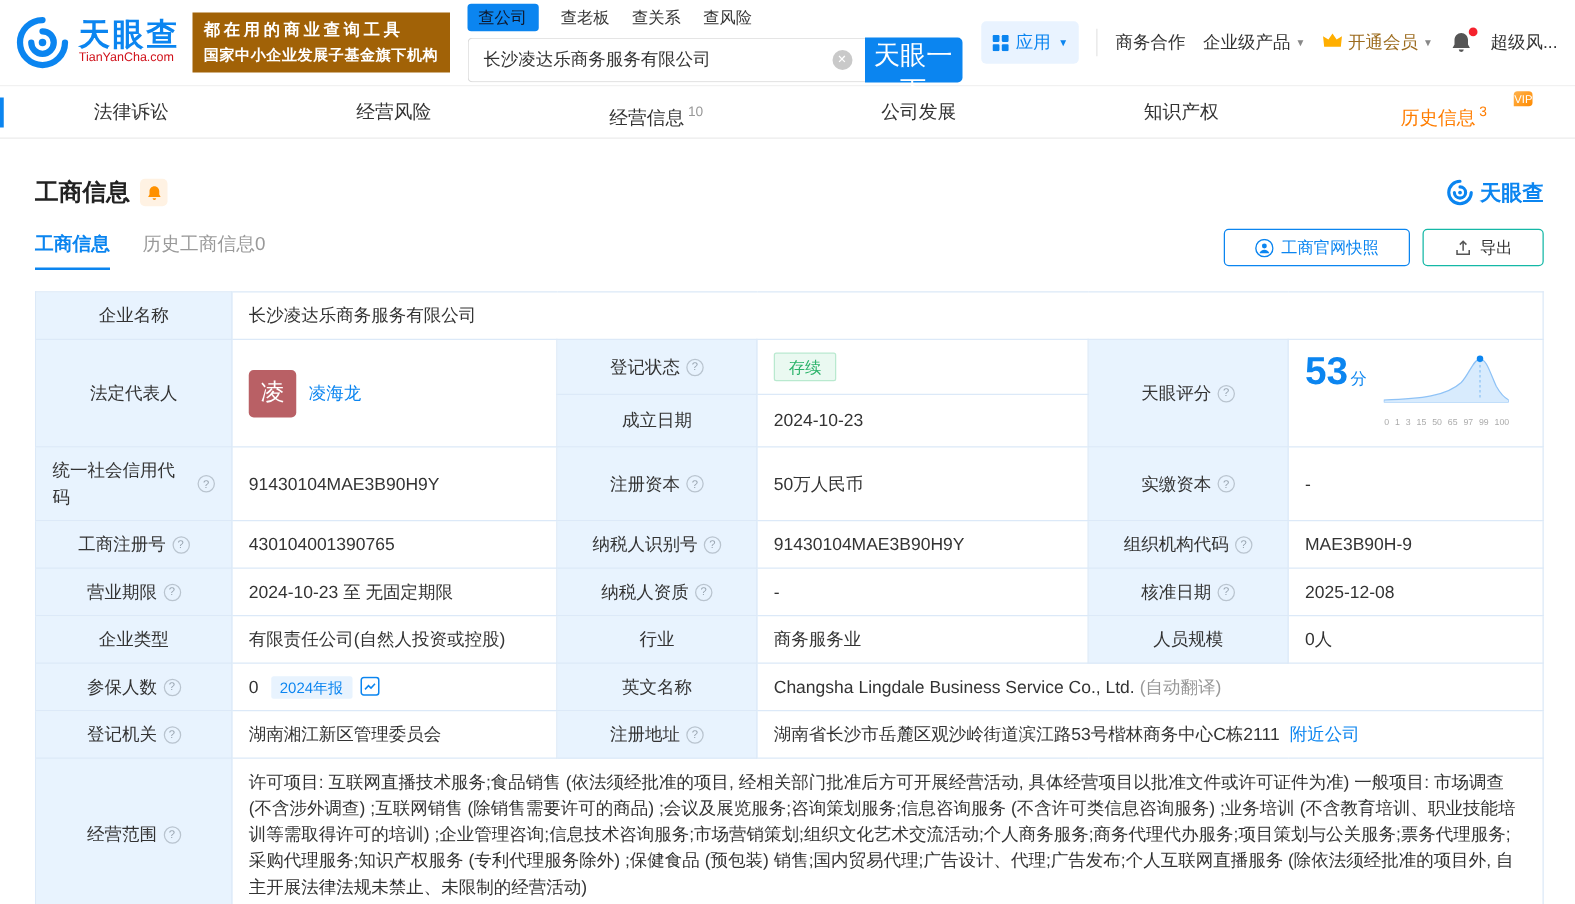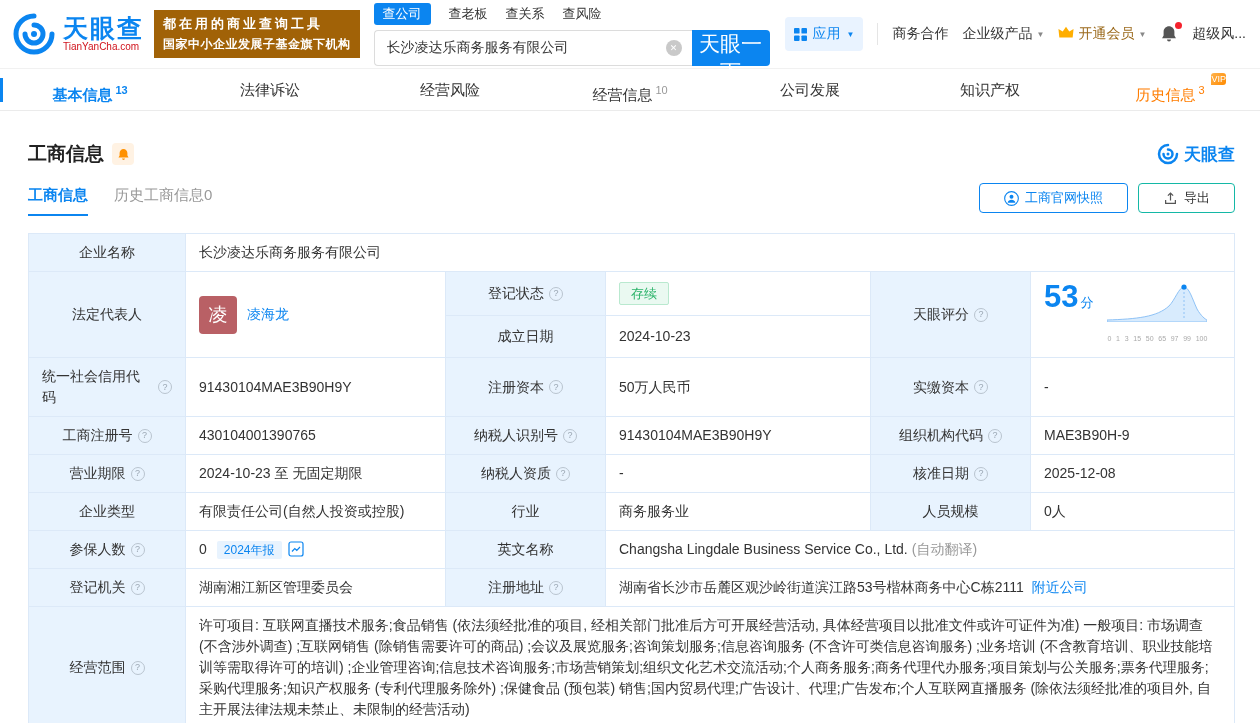--- a/index.html
+++ b/index.html
@@ -12,21 +12,21 @@
   .logo svg { width:44px; height:44px; }
   .logo-cn { color:#0b85f0; font-size:25px; font-weight:bold; letter-spacing:2px; line-height:26px; }
   .logo-en { color:#d0121b; font-size:10px; line-height:12px; }
   .slogan { margin-left:10px; background:#a16207; color:#fff; font-weight:bold; padding:5px 9px; flex:none; }
   .slogan div:first-child { font-size:13px; letter-spacing:3px; }
   .slogan div:last-child  { font-size:12px; letter-spacing:0.5px; margin-top:3px; }
 
   .search-area { margin-left:14px; flex:none; }
   .search-tabs { display:flex; align-items:center; gap:18px; margin-bottom:5px; }
   .search-tab { font-size:13px; color:#333; cursor:pointer; }
-  .search-tab.active { background:#0b85f0; color:#ffffff; padding:2px 9px; border-radius:3px; }
+  .search-tab.active { background:#0b85f0; color:#0f172a; padding:2px 9px; border-radius:3px; }
   .search-row { display:flex; }
   .search-box { position:relative; }
   .search-input { width:318px; height:36px; border:1px solid #dcdcdc; border-right:none;
                   border-radius:4px 0 0 4px; padding:0 32px 0 12px; font-size:14px;
                   color:#333; outline:none; font-family:inherit; }
   .clear-icon { position:absolute; right:10px; top:10px; width:16px; height:16px; border-radius:50%;
                 background:#c9c9c9; color:#fff; font-size:9px; display:flex; align-items:center;
                 justify-content:center; cursor:pointer; }
   .search-btn { width:78px; height:36px; background:#0b85f0; color:#fff; border:none;
                 border-radius:0 4px 4px 0; font-size:21px; cursor:pointer; font-family:inherit; }
@@ -182,23 +182,20 @@
       <span class="bell-dot"></span>
     </span>
     <span class="nav-item">
       <span>超级风...</span>
     </span>
   </nav>
 </header>
 <div class="header-line"></div>
 
 <nav class="main-tabs">
-  <div class="main-tab active">
-    <span>基本信息</span><span class="tab-count">13</span>
-  </div>
   <div class="main-tab">
     <span>法律诉讼</span>
   </div>
   <div class="main-tab">
     <span>经营风险</span>
   </div>
   <div class="main-tab">
     <span>经营信息</span><span class="tab-count">10</span>
   </div>
   <div class="main-tab">

